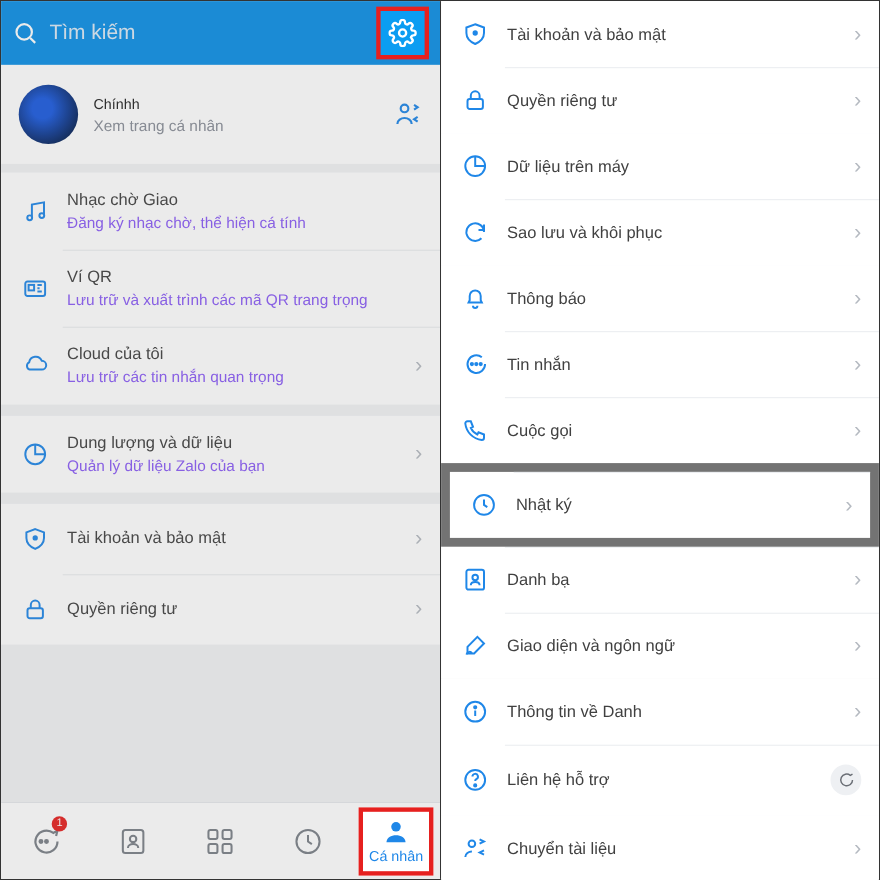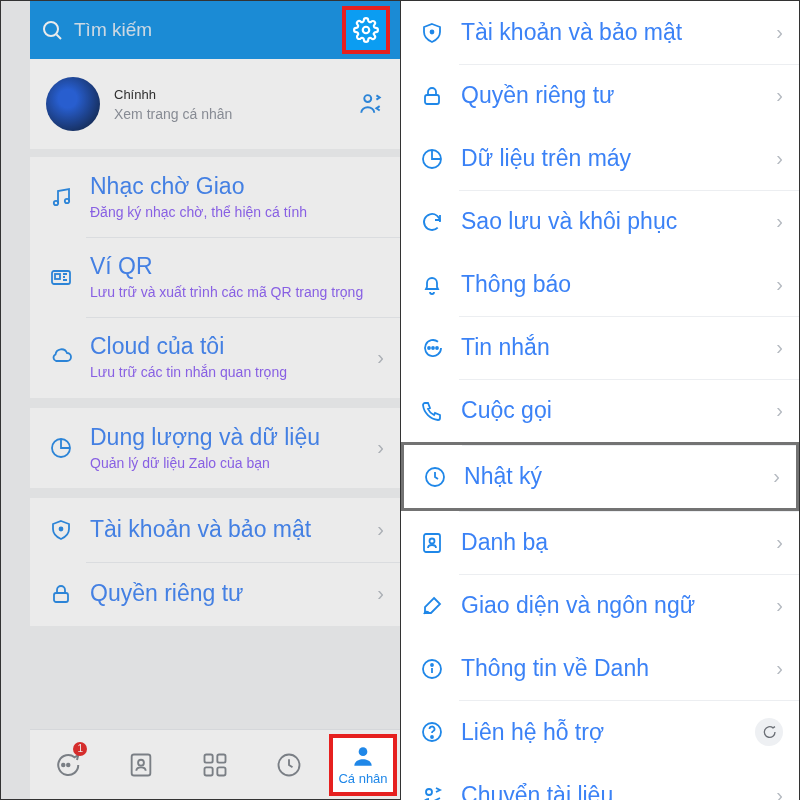--- a/index.html
+++ b/index.html
@@ -1,19 +1,19 @@
 <!DOCTYPE html>
 <html><head>
 <meta charset="utf-8">
 <style>
   * { box-sizing: border-box; margin: 0; padding: 0; }
   body { font-family: -apple-system, Helvetica, Arial, sans-serif; background: #fff; width: 800px; height: 800px; overflow: hidden; }
   .wrap { display: flex; width: 800px; height: 800px; border: 1px solid #333; }
   .panel { width: 400px; height: 798px; position: relative; display: flex; flex-direction: column; }
-  .left { background: #f1f2f4; padding-left: 29px; }
+  .left { background: #f1f2f4; }
   .left .overlay { position:absolute; inset:0; background: rgba(120,120,120,0.15); pointer-events:none; z-index:5;}
   
   .header { background: #0b8fe6; height: 58px; display: flex; align-items: center; padding: 0 10px; }
   .search-icon { color: #fff; }
   .search-input { flex: 1; background: transparent; border: none; color: #fff; font-size: 19px; margin-left: 10px; }
   .search-input::placeholder { color: #dce9f5; }
   .gear-box { width: 48px; height: 48px; display:flex; align-items:center; justify-content:center; background:#0b9df2; border:4px solid #e6201f; position:relative; z-index:10;}
   .gear-icon { color:#fff; }
   
   .profile { display:flex; align-items:center; padding: 18px 16px; background:#fff; border-bottom: 8px solid #f1f2f4;}
@@ -22,34 +22,34 @@
   .name { font-size:13px; color:#222; font-weight:500;}
   .sub { font-size:14px; color:#8a8f99; margin-top:4px;}
   .swap { color:#1f87e8; }
   
   .list { background:#fff; }
   .item { display:flex; align-items:center; padding: 16px 16px; min-height:64px; position:relative;}
   .item + .item::before { content:""; position:absolute; top:0; left:56px; right:0; height:1px; background:#eceef1;}
   .sep { height:10px; background:#f1f2f4;}
   .ic { width:30px; display:flex; align-items:center; justify-content:center; color:#1f87e8; flex-shrink:0;}
   .txt { flex:1; margin-left:14px;}
-  .title { font-size:23px; color:#3b82f6;}
+  .title { font-size:15px; color:#404040;}
   .desc { font-size:14px; color:#8b5cf6; margin-top:3px; line-height:1.3;}
   .chev { color:#b5bac1; font-size:20px;}
   
   .bottomnav { margin-top:auto; height:70px; background:#fff; border-top:1px solid #e6e8eb; display:flex; align-items:center; justify-content:space-around;}
   .navitem { display:flex; flex-direction:column; align-items:center; color:#7b8088; font-size:12px; width:68px; height:62px; justify-content:center; position:relative;}
   .navitem.active { color:#1f87e8; border:4px solid #e6201f; z-index:10; background:#fff;}
   .navlabel { margin-top:2px; font-size:13px;}
   .badge { position:absolute; top:8px; right:14px; background:#e6201f; color:#fff; border-radius:8px; font-size:10px; padding:0 4px; line-height:14px;}
   
   .right { background:#f4f5f7; border-left:1px solid #333;}
   .right .list { background:#fff;}
   .right .item { min-height:60px; padding:18px 16px;}
-  .right .item.hl { border:3px solid #737373; z-index:2;}
+  .right .item.hl { border:8px solid #737373; z-index:2;}
   .right .item + .item::before { left:58px;}
   .bubble { width:28px; height:28px; border-radius:50%; background:#eef0f3; display:flex; align-items:center; justify-content:center; color:#6b6f76;}
   svg { display:block; }
 </style>
 </head>
 <body>
 
 <div class="wrap">
 
   <div class="panel left">

